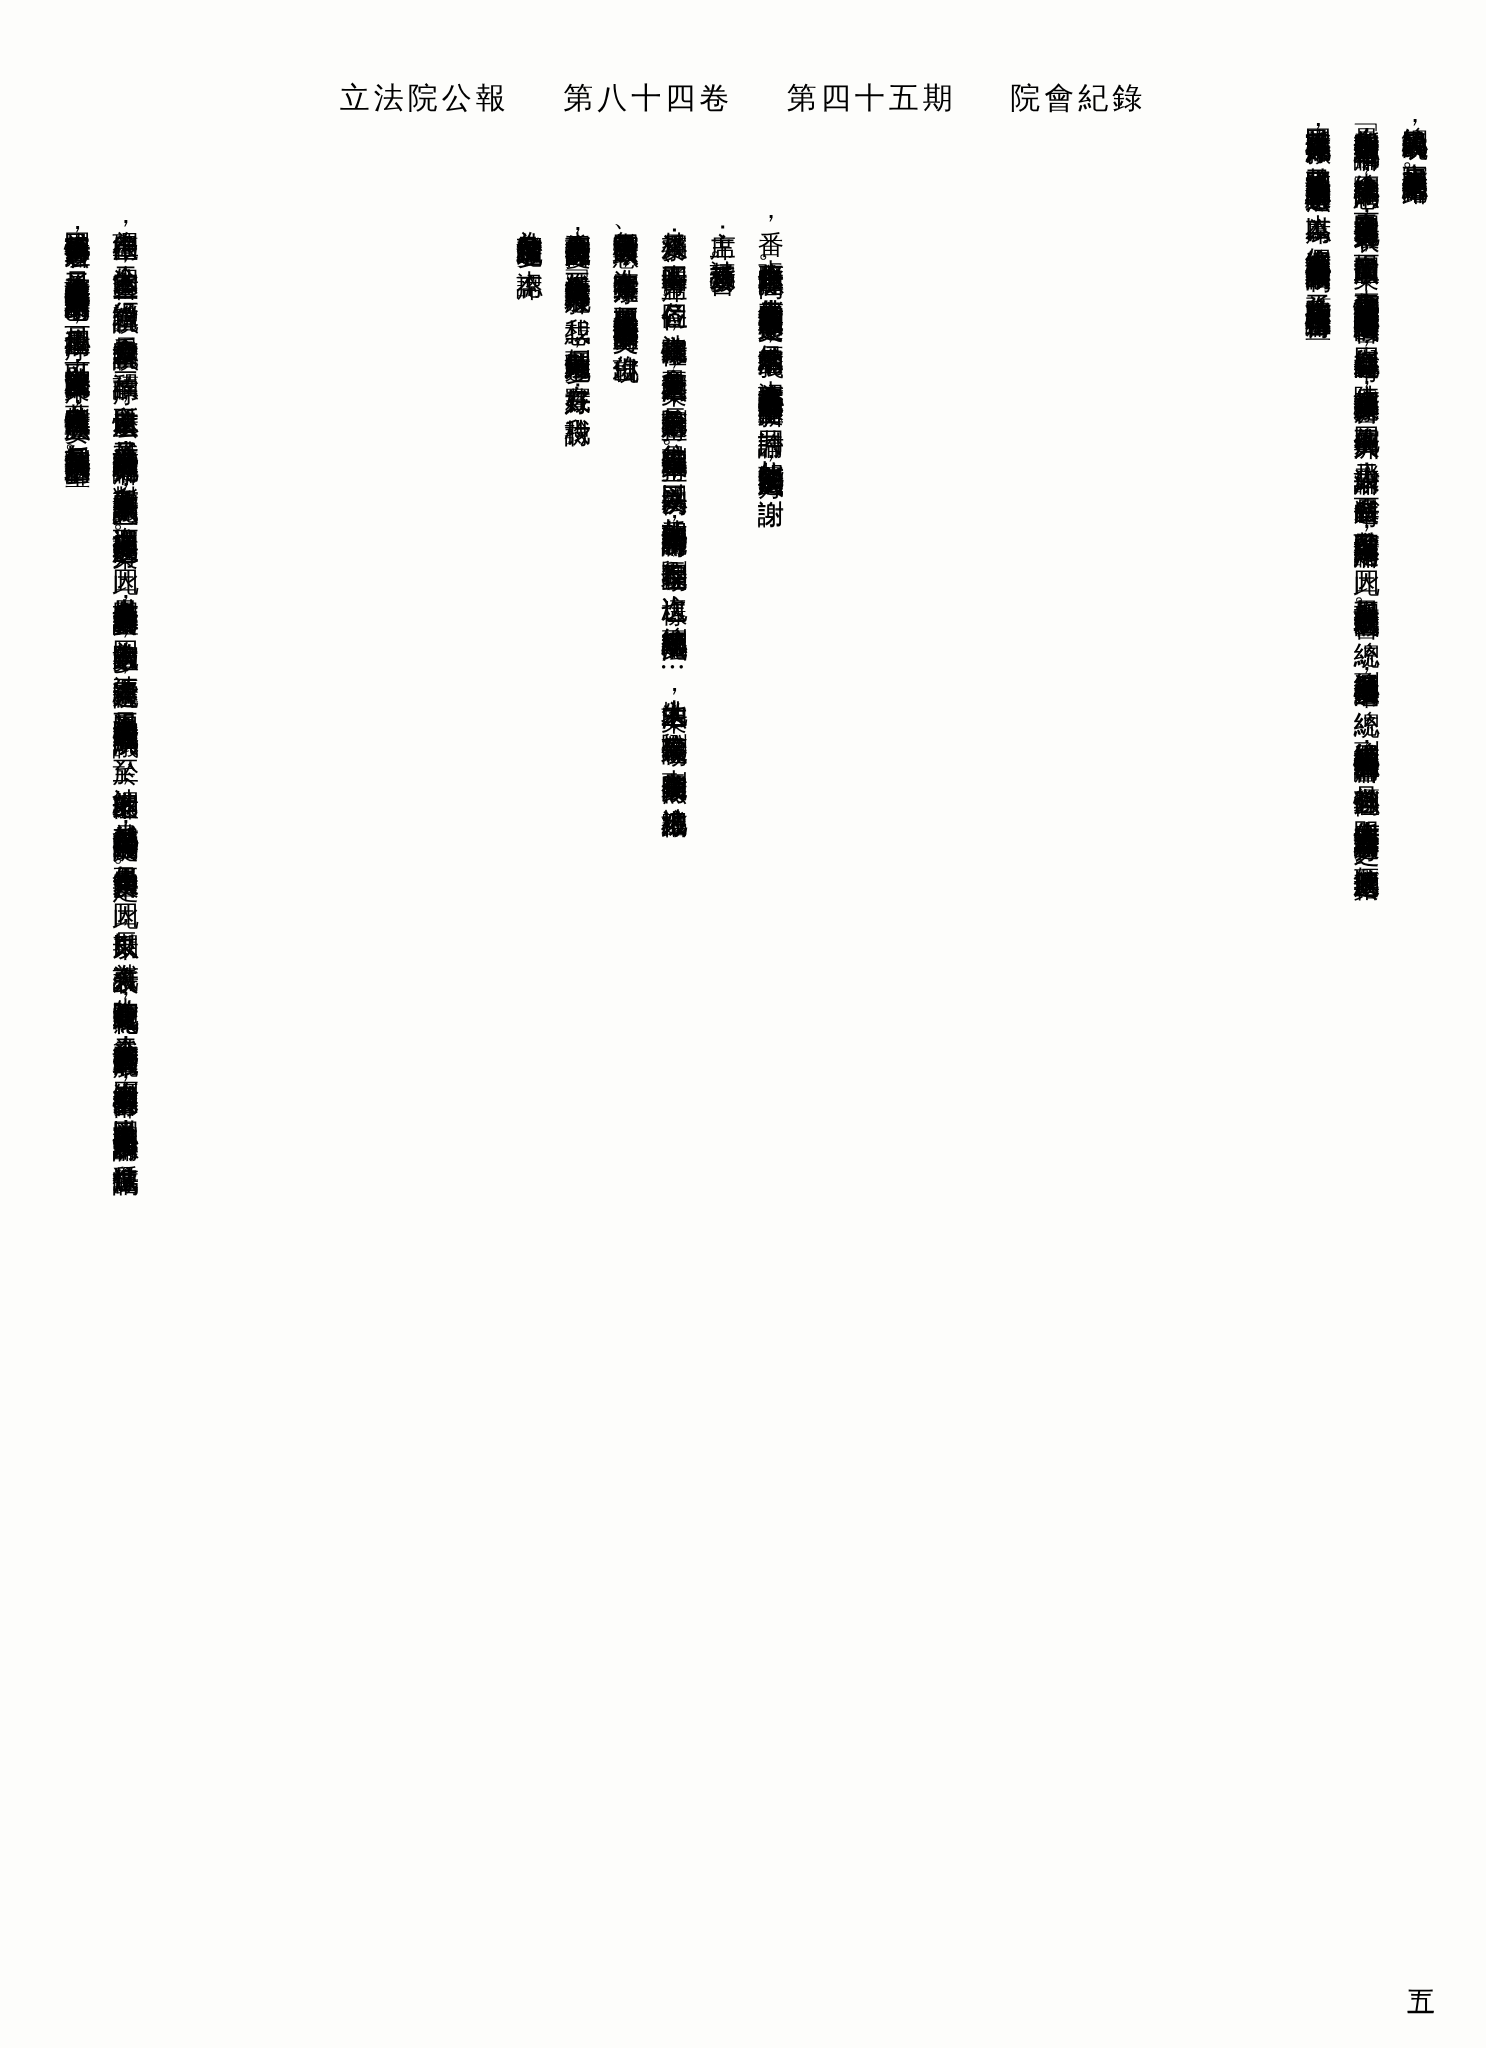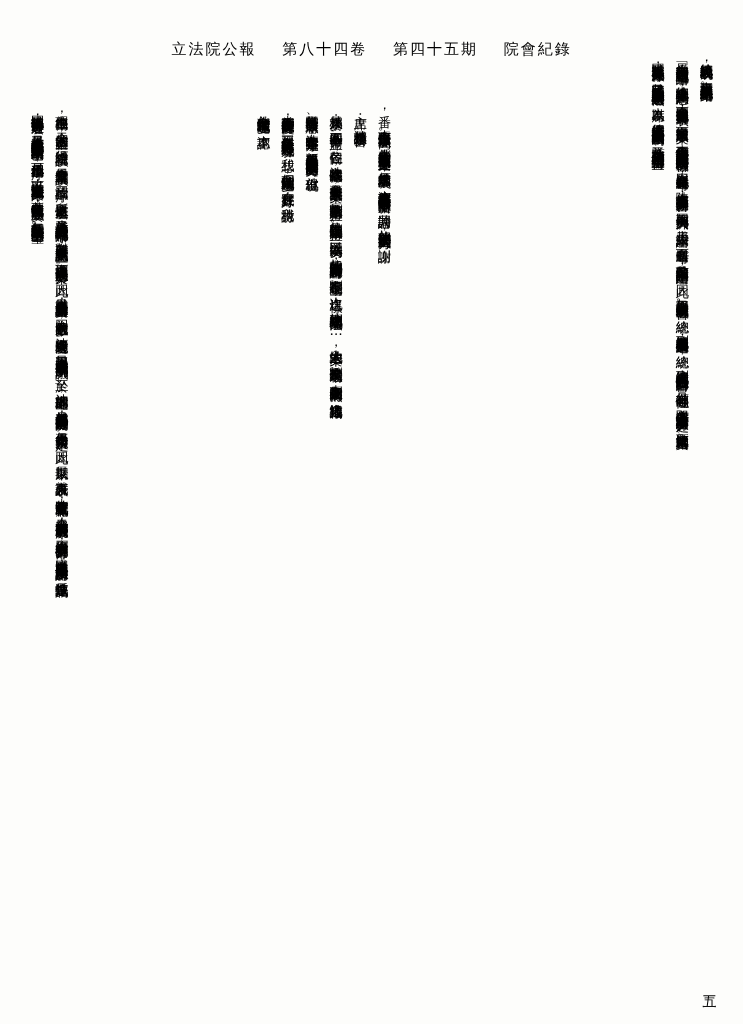--- a/index.html
+++ b/index.html
@@ -25,21 +25,20 @@
   
   .masthead {
     position: absolute;
     top: 40px;
     left: 0;
     width: 743px;
     text-align: center;
     font-size: 15px;
     letter-spacing: 2px;
     writing-mode: horizontal-tb;
-    font-family: Liberation Serif, serif;
   }
   .masthead span {
     display: inline-block;
     margin: 0 10px;
     font-weight: normal;
   }
 
   .p {
     writing-mode: vertical-rl;
     text-orientation: upright;

